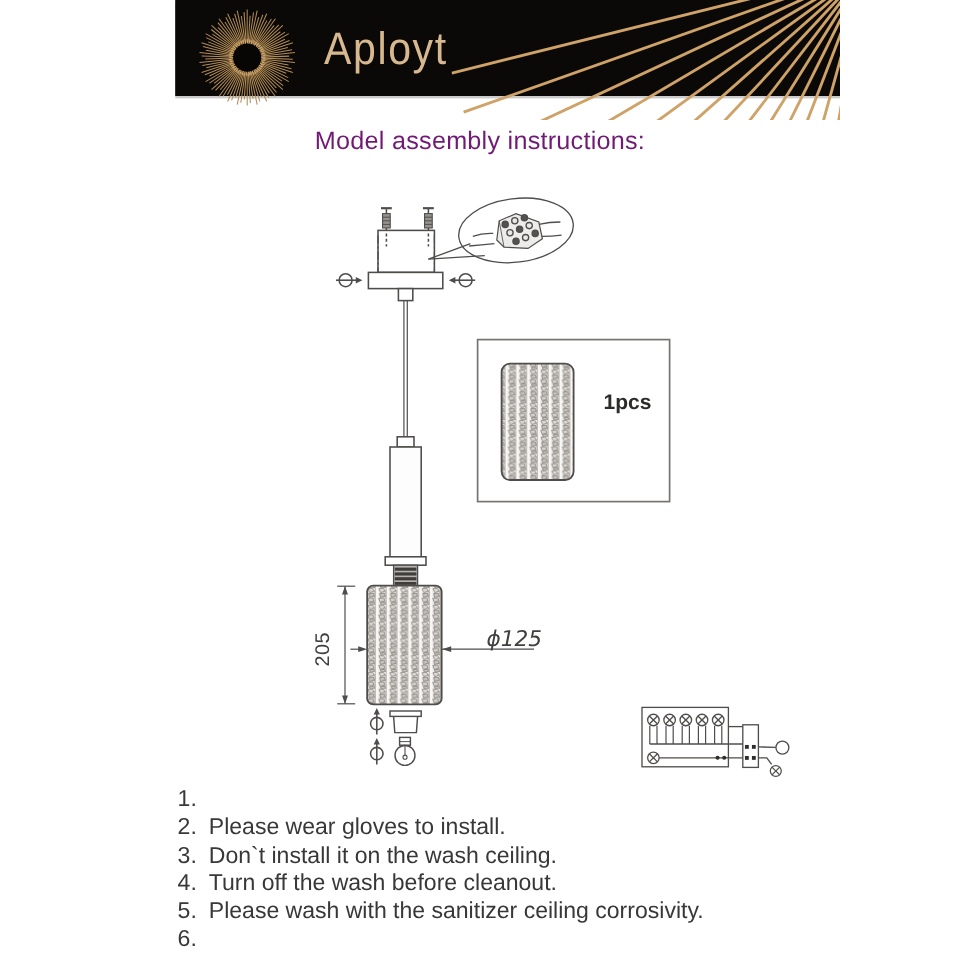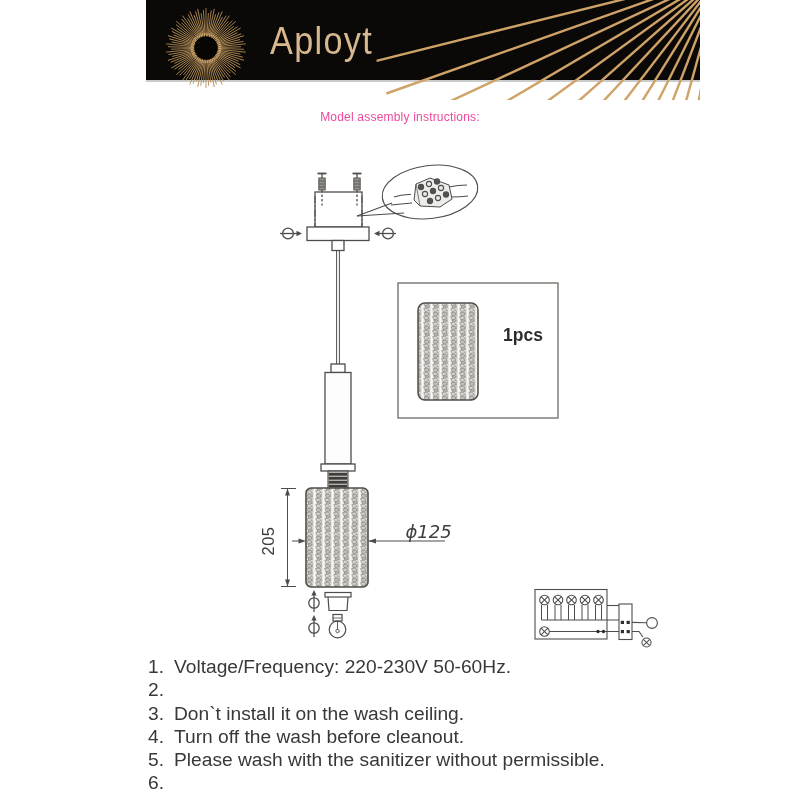--- a/index.html
+++ b/index.html
@@ -9,21 +9,21 @@
   
   .banner { position:absolute; left:123px; top:0; width:554px; height:80px;
             background:#0b0907; box-shadow:0 2px 0 rgba(140,140,140,.45);margin-left:23px; }
   .banner svg { position:absolute; left:0; top:0; }
   .brand { position:absolute; left:124px; top:20px; font-size:38px; font-weight:300;
            color:#d8b98f; letter-spacing:1.5px; transform:scaleX(.9); transform-origin:left top;
            font-family:"Liberation Sans", sans-serif; }
 
   
   .title-block { position:absolute; left:0; top:108px; width:800px; text-align:center;
-                 color:#ec4899; font-size:12px; line-height:19.5px; letter-spacing:.2px; }
+                 color:#701a75; font-size:21px; line-height:19.5px; letter-spacing:.2px; }
 
   
   #drawing { position:absolute; left:0; top:160px; }
 
   
   .instructions { position:absolute; left:138px; top:655px; width:600px;
                   color:#383838; font-size:19.2px; line-height:23.3px; }
   .instr-row { display:flex; }
   .instr-num { width:26px; text-align:right; margin-right:10px; flex:0 0 auto; }
 </style>
@@ -261,35 +261,35 @@
       <line x1="632" y1="622.4" x2="646.5" y2="622.8"></line>
       <circle cx="652" cy="623" r="5.4"></circle>
       <polyline points="632,631.5 639,631.5 643,637"></polyline>
       <use href="#lampX" transform="translate(646.5,642.5) scale(0.95)"></use>
     </g>
   </svg>
 
   <div class="instructions">
     <div class="instr-row">
       <span class="instr-num">1.</span>
-      <span>Voltage/Frequency: 220-230V 50-60Hz.</span>
     </div>
     <div class="instr-row">
       <span class="instr-num">2.</span>
+      <span>Please wear gloves to install.</span>
     </div>
     <div class="instr-row">
       <span class="instr-num">3.</span>
       <span>Don`t install it on the wash ceiling.</span>
     </div>
     <div class="instr-row">
       <span class="instr-num">4.</span>
       <span>Turn off the wash before cleanout.</span>
     </div>
     <div class="instr-row">
       <span class="instr-num">5.</span>
-      <span>Please wash with the sanitizer without permissible.</span>
+      <span>Please wash with the sanitizer ceiling corrosivity.</span>
     </div>
     <div class="instr-row">
       <span class="instr-num">6.</span>
     </div>
   </div>
 
 </div>
 
 </body></html>

